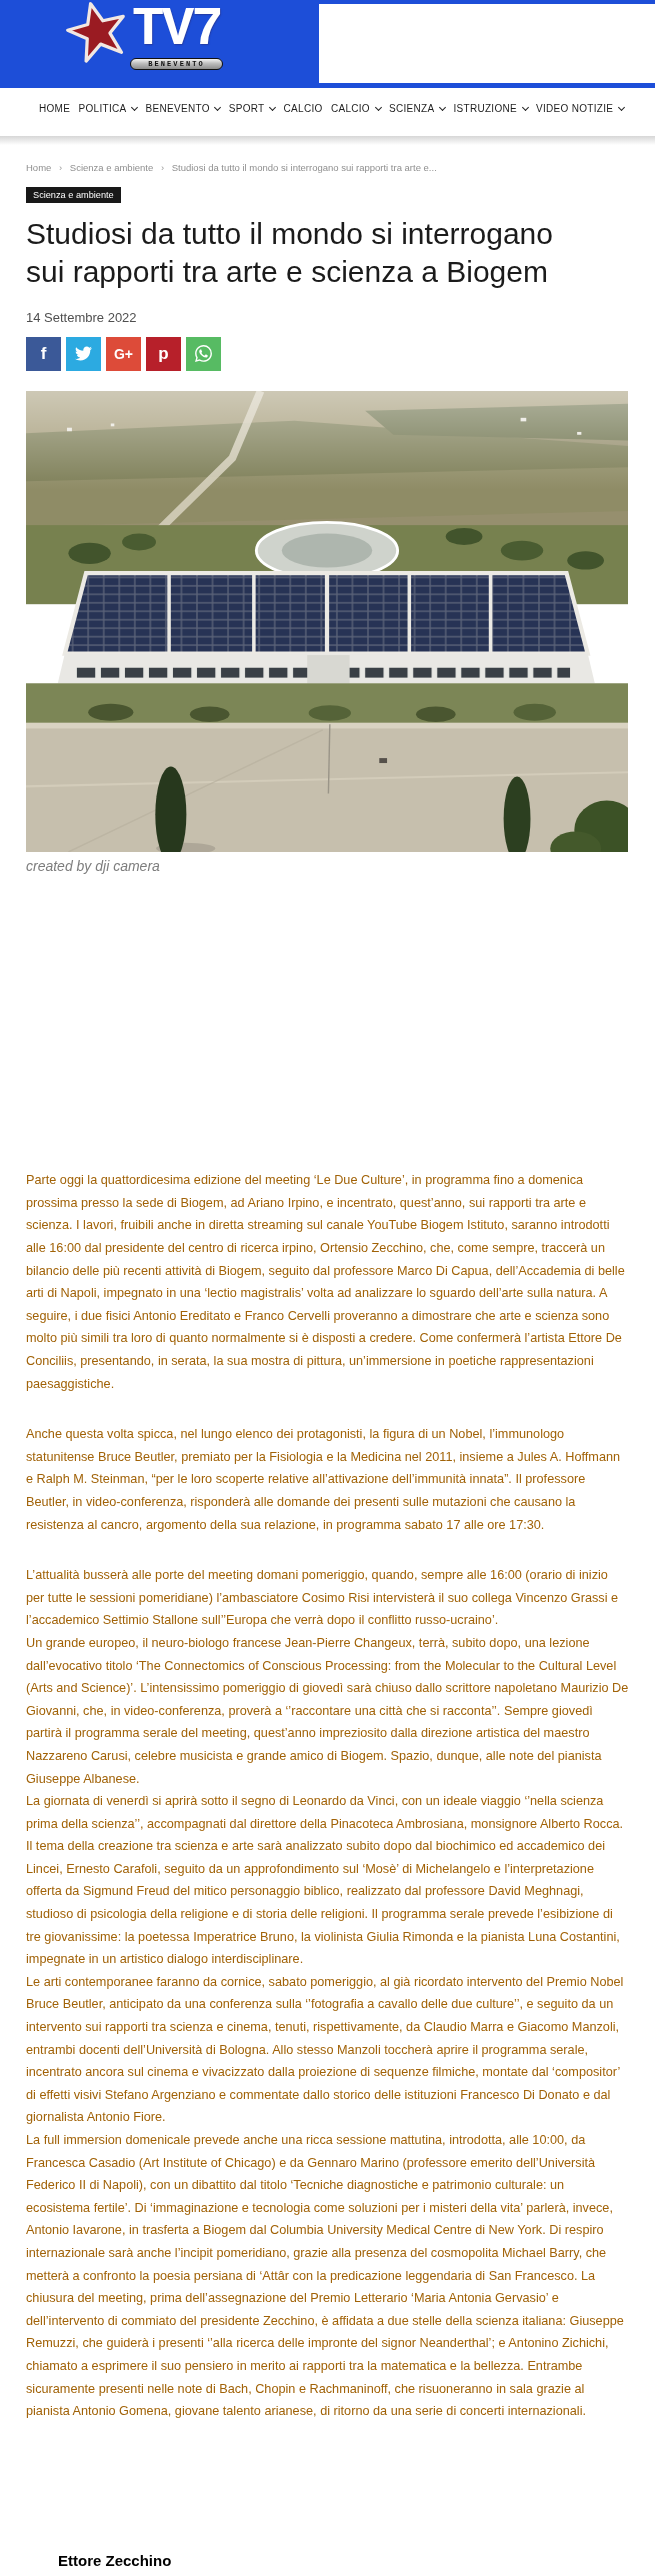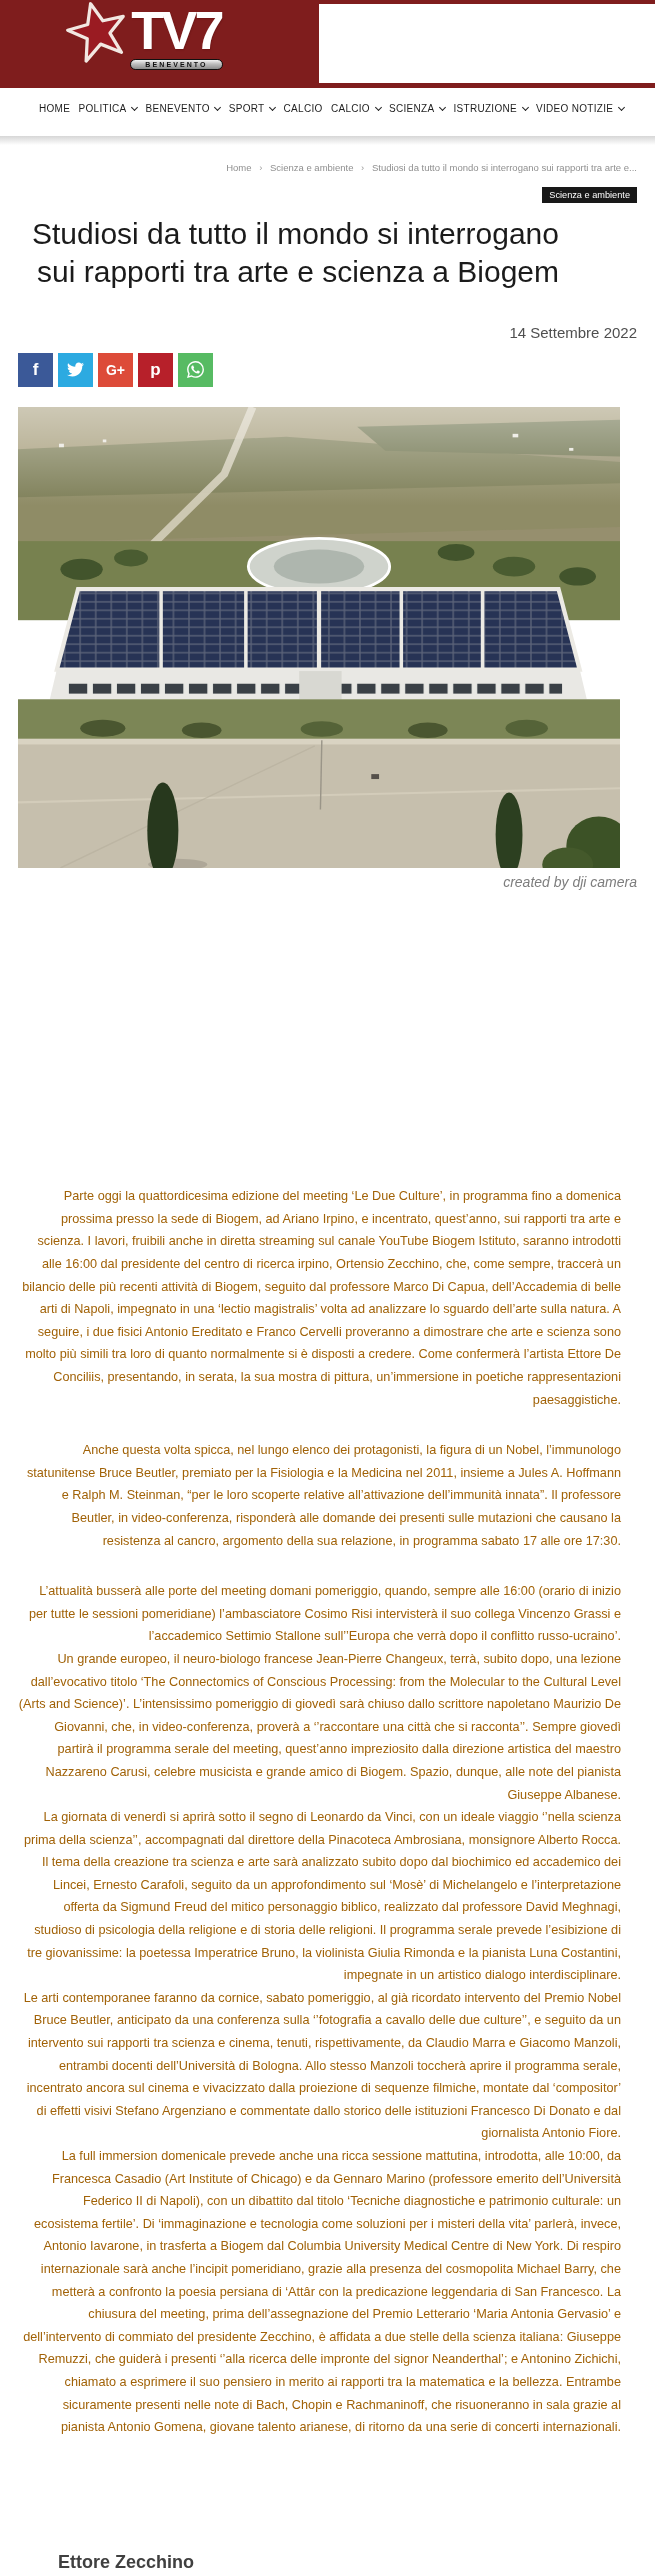--- a/index.html
+++ b/index.html
@@ -1,60 +1,60 @@
 <!DOCTYPE html>
 <html style="font-size:11.3px"><head>
 <meta charset="utf-8">
 <style>
   * { margin:0; padding:0; box-sizing:border-box; }
   html,body { background:#ffffff; }
   body { font-family:"Liberation Sans", sans-serif; }
   .page { position:relative; width:655px; height:2576px; margin:0 auto; background:#fff; overflow:hidden; }
 
   
-  .masthead { position:relative; height:88px; background:#7f1d1d; }
+  .masthead { position:relative; height:88px; background:#1d4ed8;font-family:Liberation Mono, monospace; }
   .logo { position:absolute; left:106px; top:4.2px; width:141px; text-align:center; }
   .logo-star { position:absolute; left:-41px; top:-5.7px; width:65px; height:65px; transform:rotate(-14deg); }
   .logo-text { font-size:54px; font-weight:700; letter-spacing:-2.8px; color:#ffffff; line-height:0.98; text-shadow:0.7px 1.4px 1.4px rgba(60,0,0,.25); }
   .logo-badge { display:inline-block; margin-top:-2.8px; min-width:93px; padding:1.4px 8.5px; border:1.4px solid #101010; border-radius:7.8px;
                 background:linear-gradient(#f4f4f4,#bdbdbd 45%,#8d8d8d); color:#101010; font-size:7px; font-weight:700; letter-spacing:2.1px; }
   .ad-box { position:absolute; right:0; top:4.2px; width:336px; height:79px; background:#ffffff; }
 
   
   .nav { display:flex; align-items:center; justify-content:space-between; height:41px; padding:0 31px 0 39px; background:#fff; }
   .nav-item { display:flex; align-items:center; font-size:10px; font-weight:400; letter-spacing:0.3px; color:#1e1e1e; cursor:pointer; white-space:nowrap; }
   .chev { display:inline-block; width:5px; height:5px; border-right:1.4px solid #222; border-bottom:1.4px solid #222; transform:rotate(45deg); margin:-2.1px 0 0 5.7px; }
   .nav-gap { height:7px; background:#fff; }
   .nav-shadow { height:9.2px; background:linear-gradient(#c9c9c9, rgba(255,255,255,0)); opacity:.75; }
 
   
-  .content { padding:0 18px;text-align:right; }
+  .content { padding:0 26px; }
   .breadcrumb { margin-top:17px; font-size:9.5px; color:#8f8f8f; }
   .breadcrumb a { color:#8f8f8f; text-decoration:none; cursor:pointer; }
   .crumb-sep { margin:0 5px; color:#9a9a9a; }
   .category-badge { display:inline-block; margin-top:14px; background:#181818; color:#fff; font-size:9.2px; padding:2.8px 7px 3.5px; cursor:pointer; }
   h1.title { margin-top:12px; max-width:541px; font-size:30px; line-height:1.24; font-weight:400; color:#1b1b1b; }
-  .date { margin-top:34px; font-size:15px; color:#4f4f4f; }
+  .date { margin-top:20px; font-size:13px; color:#4f4f4f; }
 
   .share { display:flex; gap:5px; margin-top:12px; }
   .share-btn { width:35px; height:34px; display:flex; align-items:center; justify-content:center; color:#fff; cursor:pointer; }
   .share-btn .glyph { font-size:17px; font-weight:700; }
   .share-btn svg { width:17px; height:17px; fill:#fff; }
 
   
   .figure { margin-top:20px; width:602px; height:461px; }
   .figure svg { display:block; width:602px; height:461px; }
   .caption { margin-top:6.4px; font-size:14px; font-style:italic; color:#7d7d7d; }
   .ad-spacer { height:295px; }
 
   
   .article-body { font-size:12.7px; line-height:22.6px; color:#a16207; max-width:603px; }
   .article-body p + p { margin-top:28px; }
   .article-body p.multiline { white-space:pre-line; }
-  .author { position:absolute; left:26px; top:2552px; font-size:18px; font-weight:700; color:#404040;padding-left:32px; }
+  .author { position:absolute; left:26px; top:2552px; font-size:15px; font-weight:700; color:#000000;padding-left:32px; }
 </style>
 </head>
 <body>
 
 <div class="page">
 
   <div class="masthead">
     <div class="logo">
       <svg class="logo-star" viewBox="0 0 100 100">
         <path d="M50 6 L62 36 L94 37 L68 57 L78 90 L50 70 L22 90 L32 57 L6 37 L38 36 Z" fill="#9a1b22" stroke="#f2e8e2" stroke-width="5" stroke-linejoin="round"></path>

